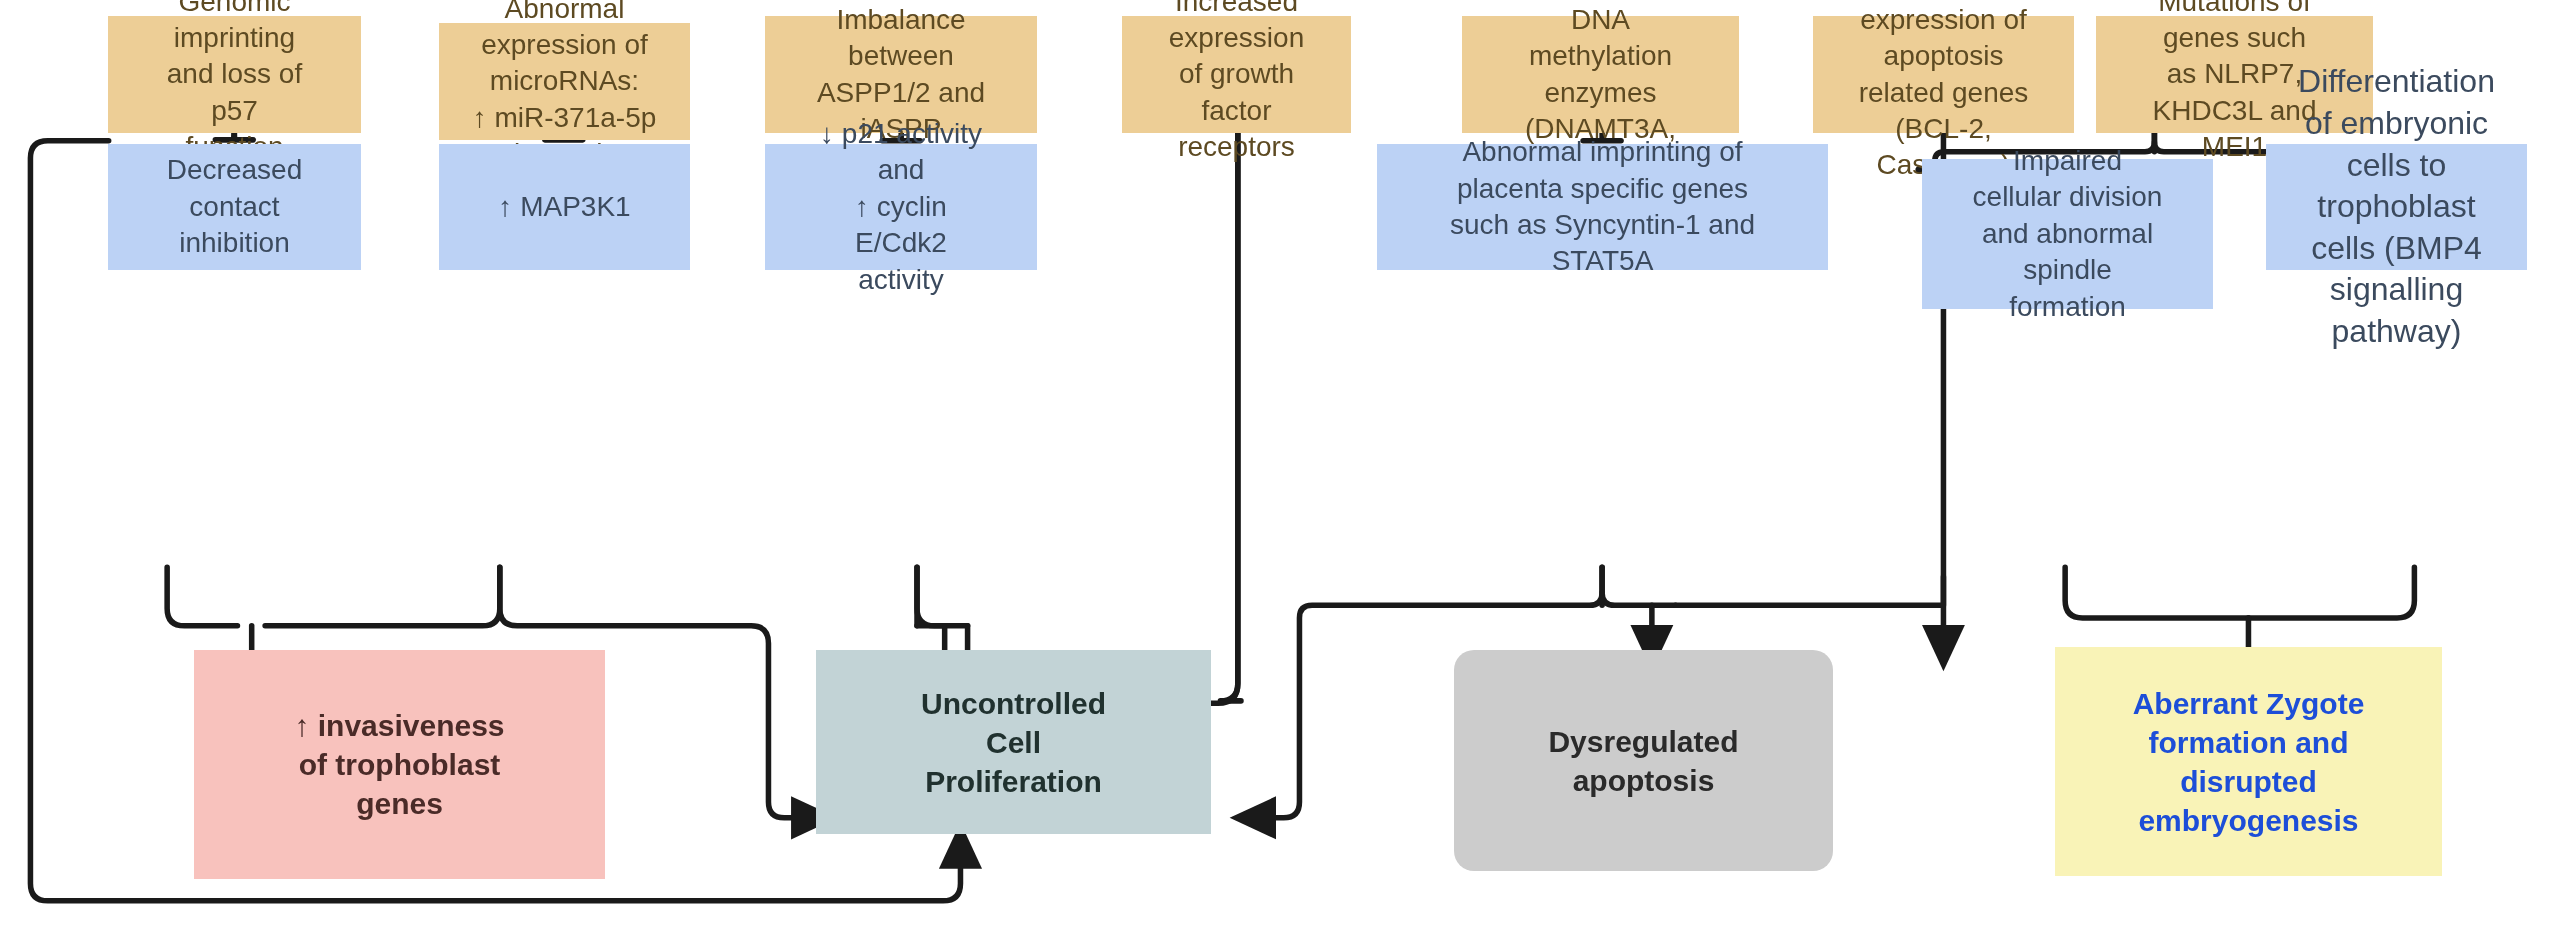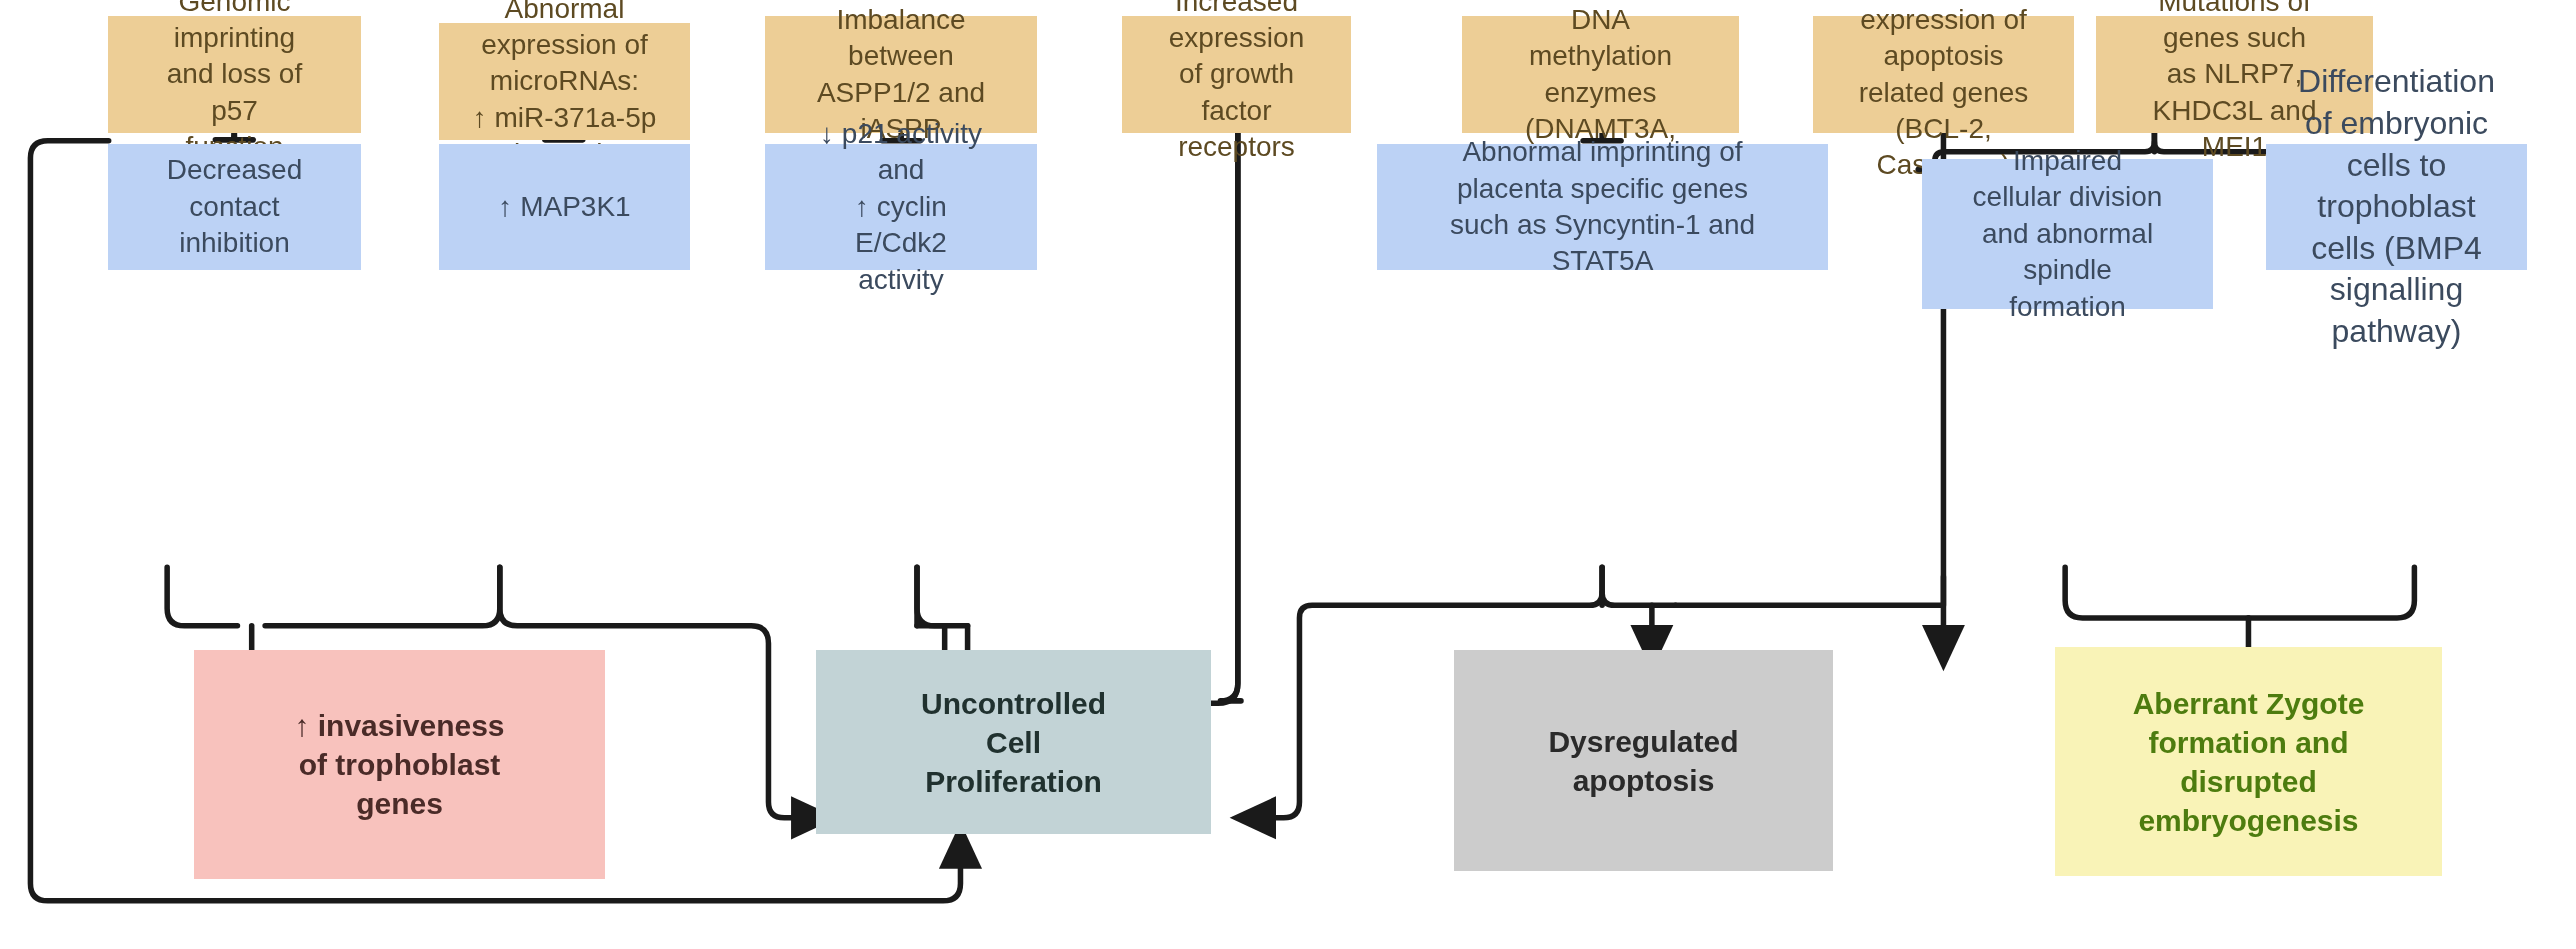--- a/index.html
+++ b/index.html
@@ -6,22 +6,22 @@
   body{font-family:"Liberation Sans","DejaVu Sans",sans-serif;}
   #stage{position:relative;width:2576px;height:949px;background:#ffffff;overflow:hidden;}
   #wires{position:absolute;left:0;top:0;width:2576px;height:949px;pointer-events:none;}
   .node{position:absolute;box-sizing:border-box;display:flex;align-items:center;justify-content:center;text-align:center;line-height:1.30;}
   .node span{display:block;white-space:pre-line;}
   .cause{background:#edce96;color:#5d4a22;font-size:28px;font-weight:400;padding:4.7px 8px;}
   .mech{background:#bcd2f5;color:#3b4a5e;font-size:28px;font-weight:400;padding:4.7px 8px;}
   .outcome{font-weight:700;font-size:30px;padding:4.7px 9.5px;}
   .out-pink{background:#f8c2bd;color:#4a2b28;}
   .out-teal{background:#c2d3d6;color:#20312f;}
-  .out-gray{background:#cccccc;color:#2a2a2a;}
-  .out-yellow{background:#f9f3b7;color:#4d7c0f;}
+  .out-gray{background:#cccccc;color:#2a2a2a;border-radius:20px;}
+  .out-yellow{background:#f9f3b7;color:#1d4ed8;}
 </style>
 </head>
 <body>
 
 <div id="stage">
 
   <svg id="wires" viewBox="0 0 3259 1201" xmlns="http://www.w3.org/2000/svg">
     <defs>
       <marker id="ah" markerWidth="9" markerHeight="9" refX="4.2" refY="4.5" orient="auto" markerUnits="strokeWidth">
         <path d="M0,0.6 L8.4,4.5 L0,8.4 z" fill="#1a1a1a"></path>

